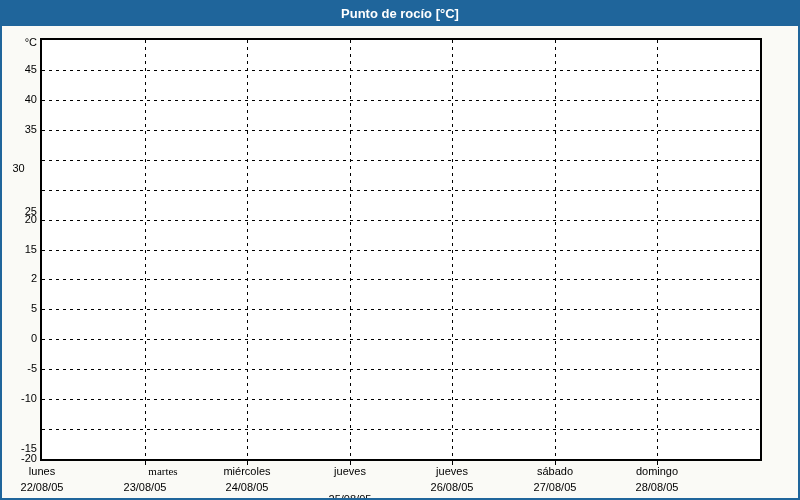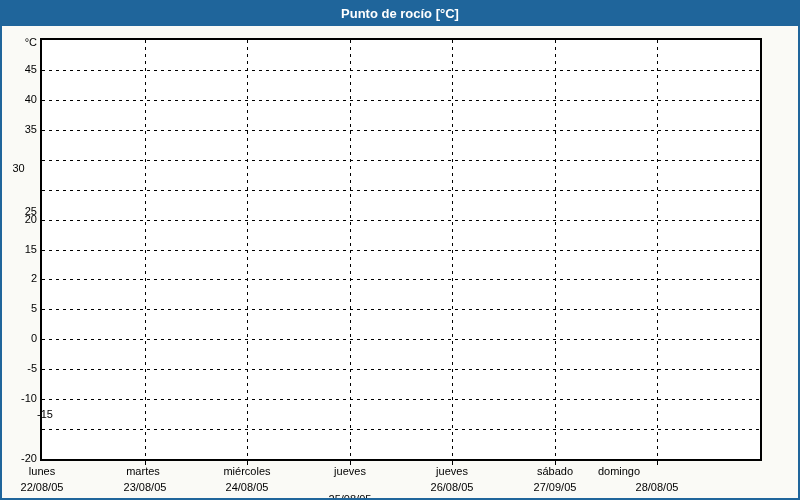--- a/index.html
+++ b/index.html
@@ -98,44 +98,44 @@
       <div class="ylab" style="top: 272px;">2</div>
       <div class="hgrid" style="top: 309px;"></div>
       <div class="ylab" style="top: 302px;">5</div>
       <div class="hgrid" style="top: 339px;"></div>
       <div class="ylab" style="top: 332px;">0</div>
       <div class="hgrid" style="top: 369px;"></div>
       <div class="ylab" style="top: 362px;">-5</div>
       <div class="hgrid" style="top: 399px;"></div>
       <div class="ylab" style="top: 392px;">-10</div>
       <div class="hgrid" style="top: 429px;"></div>
-      <div class="ylab" style="top: 408px; padding-left: 16px;">-15</div>
+      <div class="ylab" style="top: 442px;">-15</div>
       <div class="ylab" style="top: 452px; text-align: right;">-20</div>
       <div class="xlab day" style="left: 42px;">lunes</div>
       <div class="xlab date" style="left: 42px;">22/08/05</div>
       <div class="vgrid" style="left: 145px;"></div>
       <div class="xtick" style="left: 145px;"></div>
-      <div class="xlab day" style="left: 143px;">martes</div>
+      <div class="xlab day" style="left: 163px; font-family: Liberation Serif, serif;">martes</div>
       <div class="xlab date" style="left: 145px;">23/08/05</div>
       <div class="vgrid" style="left: 247px;"></div>
       <div class="xtick" style="left: 247px;"></div>
       <div class="xlab day" style="left: 247px;">miércoles</div>
       <div class="xlab date" style="left: 247px;">24/08/05</div>
       <div class="vgrid" style="left: 350px;"></div>
       <div class="xtick" style="left: 350px;"></div>
       <div class="xlab day" style="left: 350px;">jueves</div>
       <div class="xlab date" style="left: 350px; margin-top: 12px;">25/08/05</div>
       <div class="vgrid" style="left: 452px;"></div>
       <div class="xtick" style="left: 452px;"></div>
       <div class="xlab day" style="left: 452px;">jueves</div>
       <div class="xlab date" style="left: 452px;">26/08/05</div>
       <div class="vgrid" style="left: 555px;"></div>
       <div class="xtick" style="left: 555px;"></div>
       <div class="xlab day" style="left: 555px;">sábado</div>
-      <div class="xlab date" style="left: 555px;">27/09/05</div>
+      <div class="xlab date" style="left: 555px;">27/08/05</div>
       <div class="vgrid" style="left: 657px;"></div>
       <div class="xtick" style="left: 657px;"></div>
-      <div class="xlab day" style="left: 619px;">domingo</div>
+      <div class="xlab day" style="left: 657px;">domingo</div>
       <div class="xlab date" style="left: 657px;">28/08/05</div>
     </div>
 
   <div class="frame-border"></div>
 </div>
 
 </body></html>

